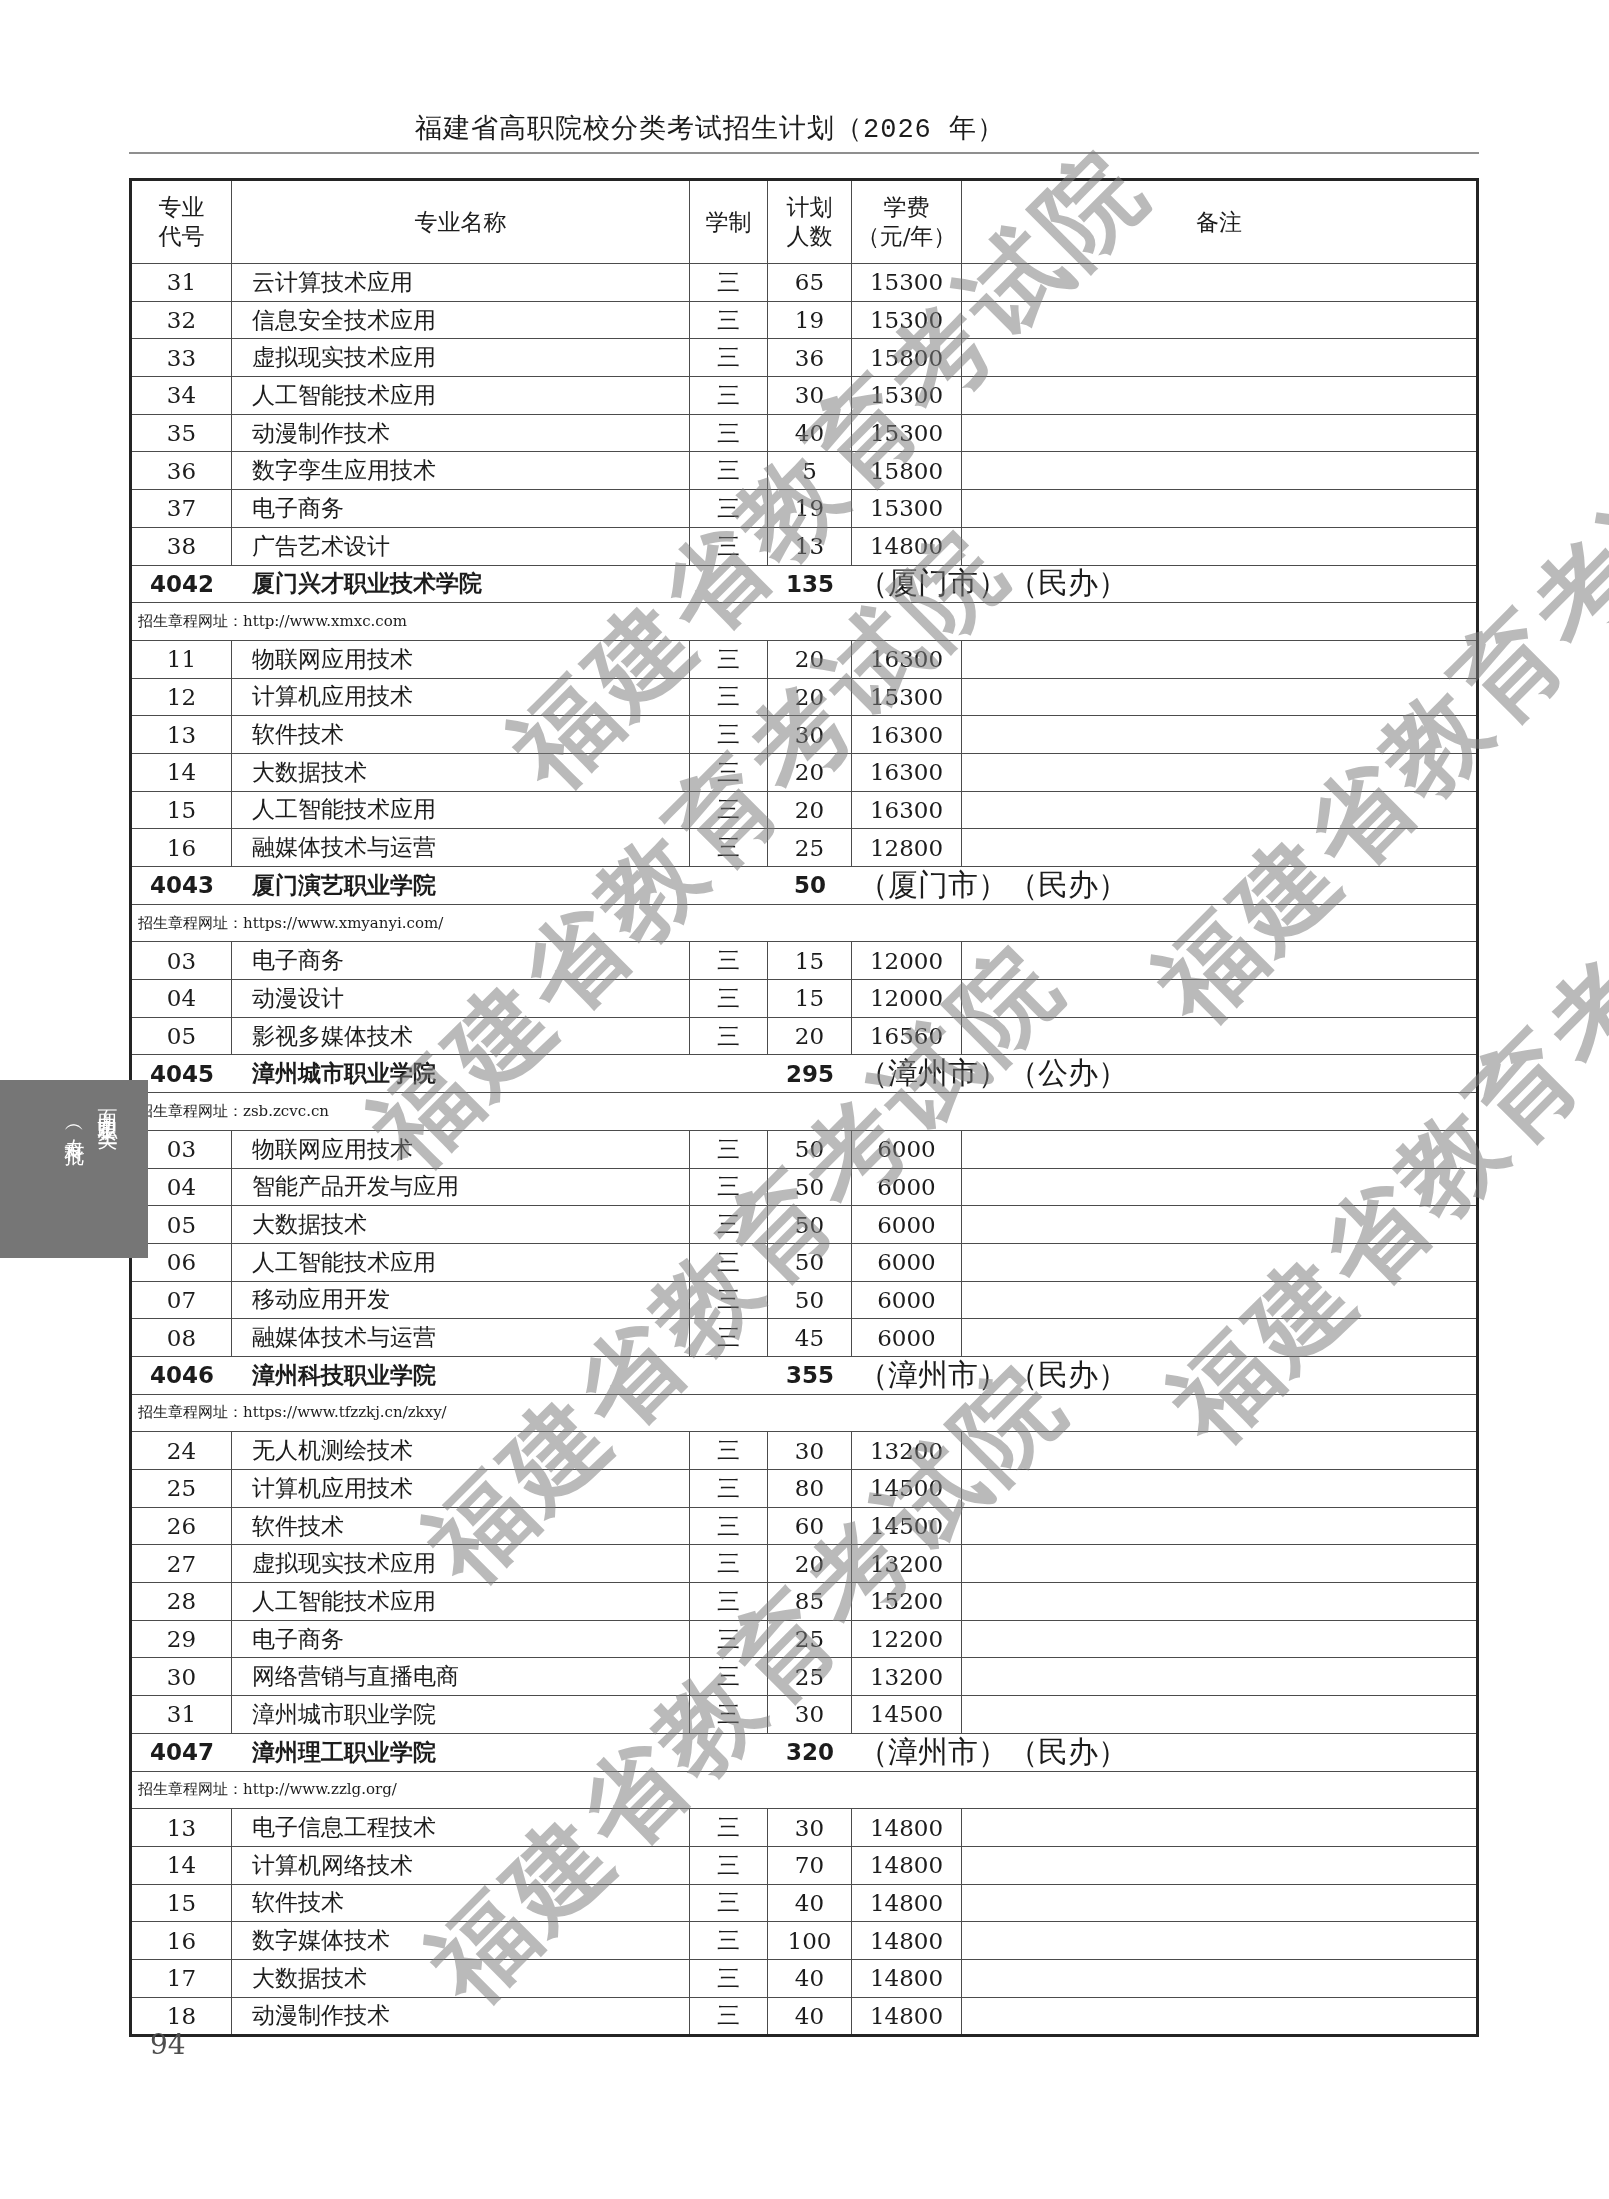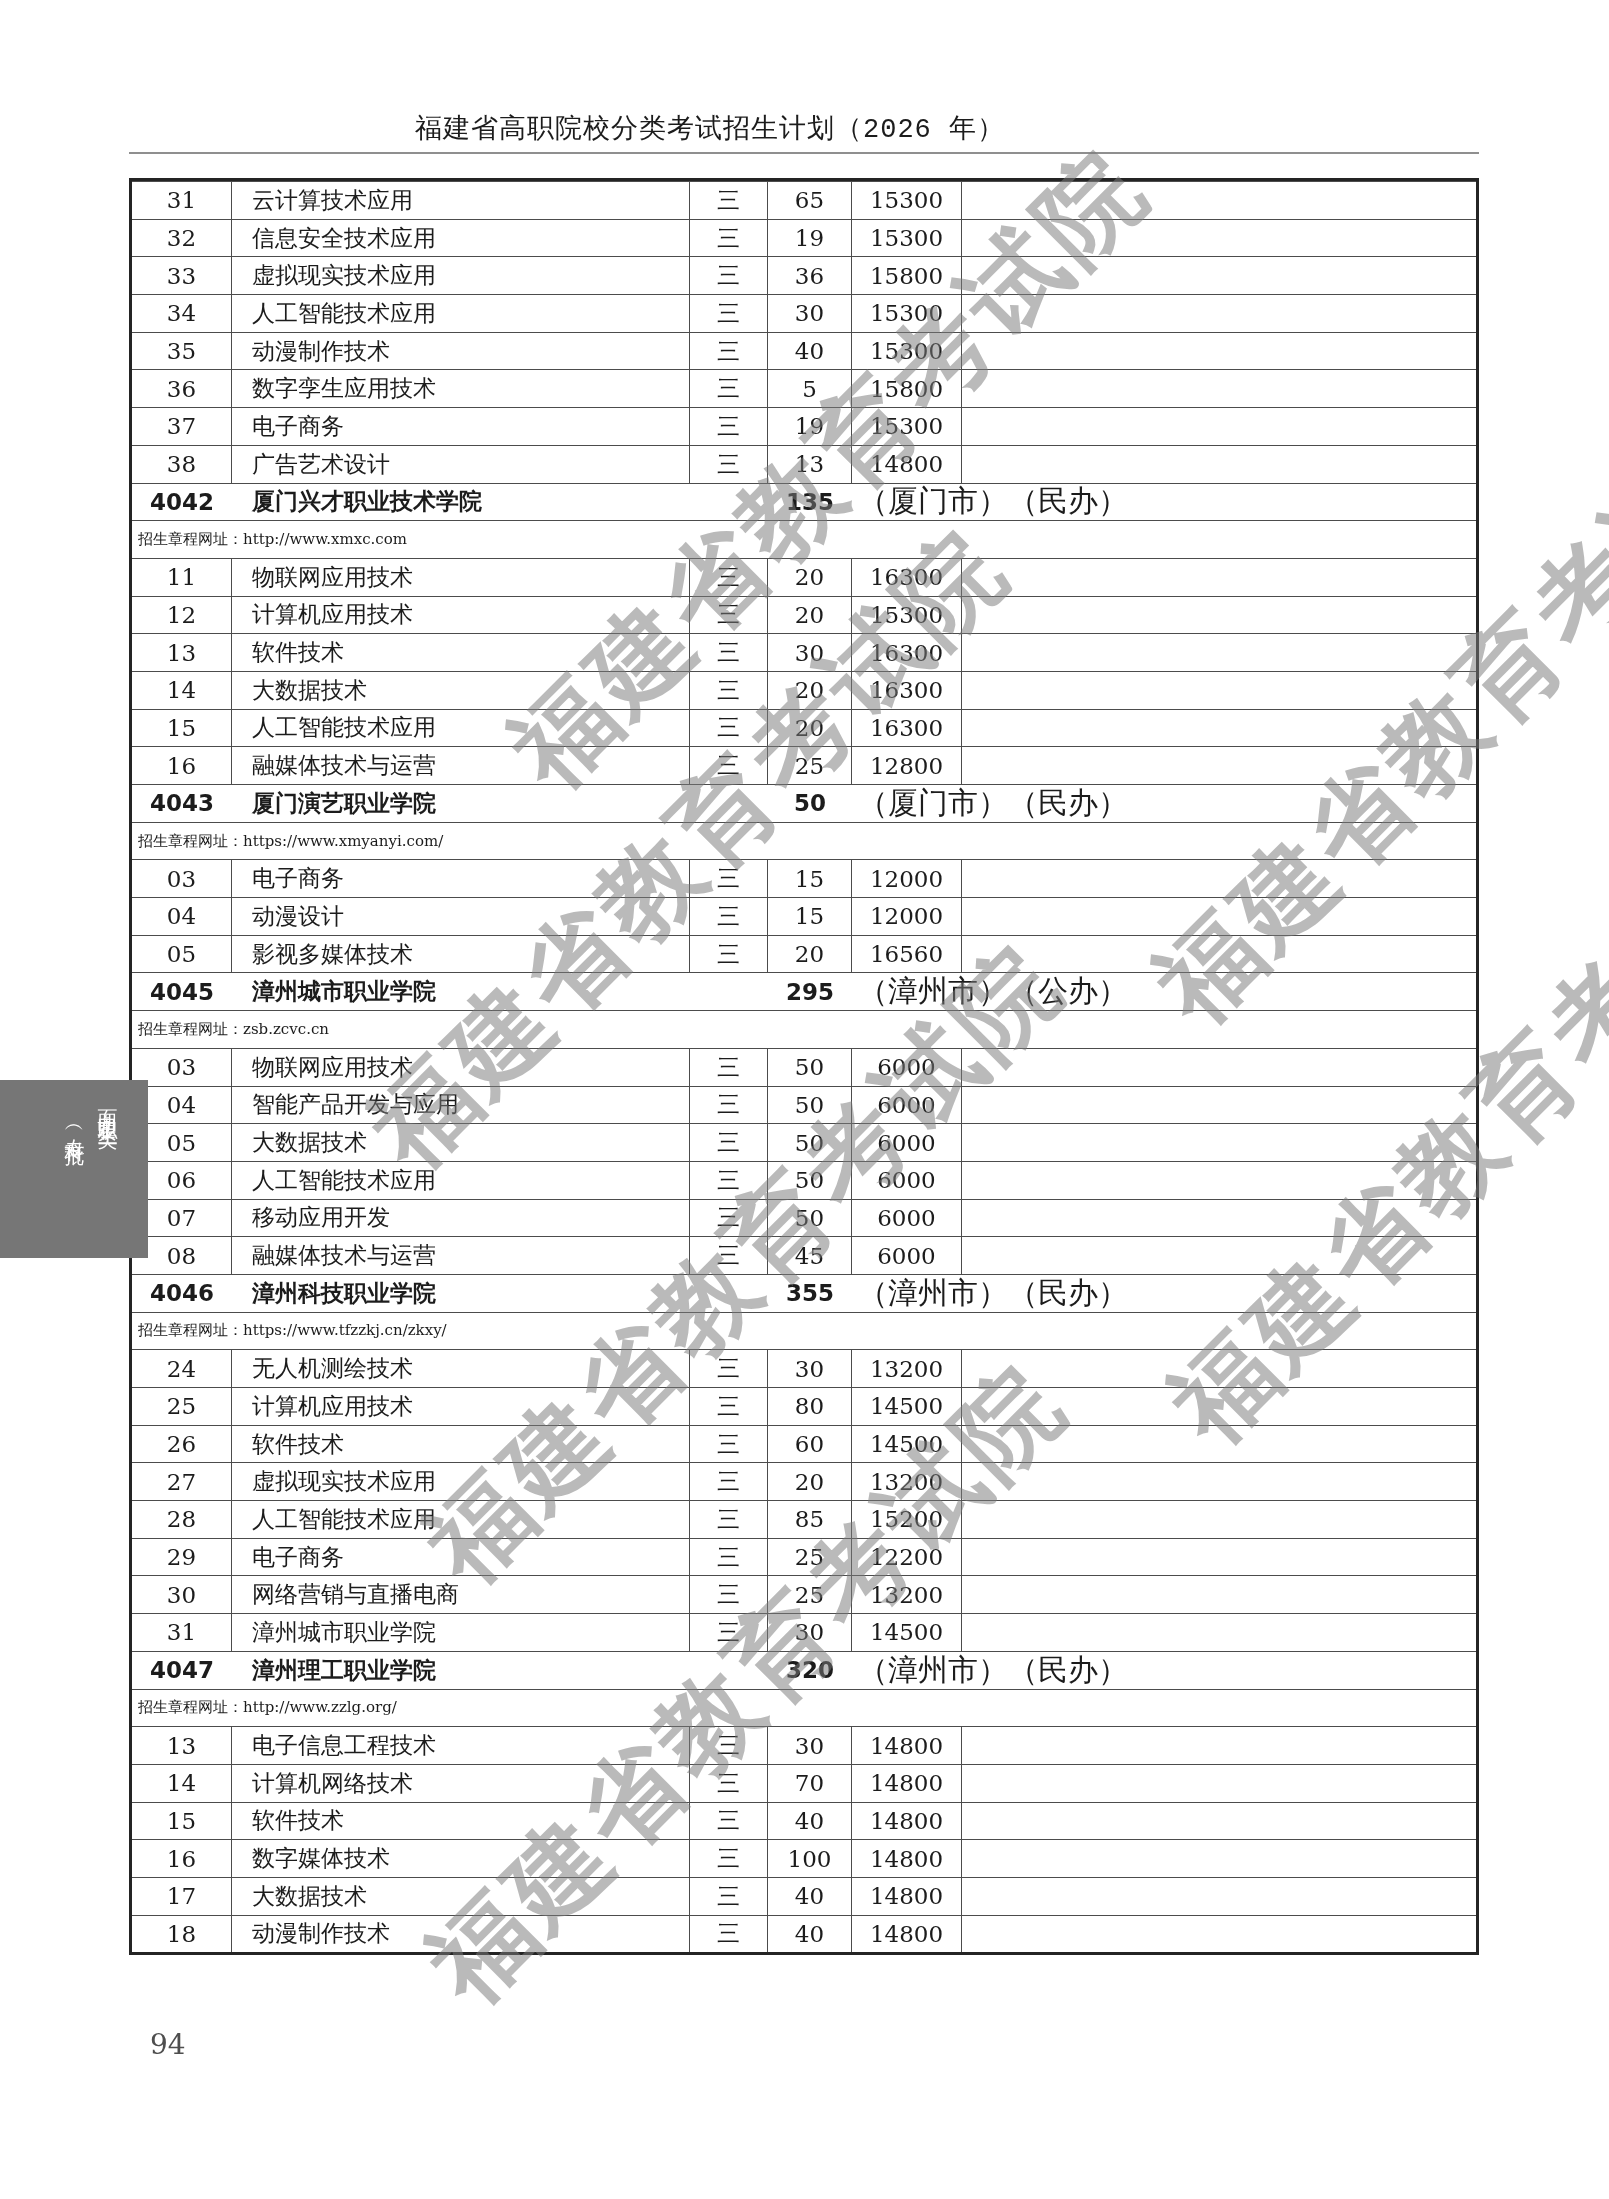--- a/index.html
+++ b/index.html
@@ -54,20 +54,43 @@
 </style>
 </head>
 <body>
 
 <div class="page">
 
   <div class="doc-title">福建省高职院校分类考试招生计划（2026 年）</div>
   <div class="title-rule"></div>
 
   <div class="table">
+    <div class="row header-row">
+      <div class="cell hdr vline">
+        <span>专业</span>
+        <span>代号</span>
+      </div>
+      <div class="cell hdr vline">
+        <span>专业名称</span>
+      </div>
+      <div class="cell hdr vline">
+        <span>学制</span>
+      </div>
+      <div class="cell hdr vline">
+        <span>计划</span>
+        <span>人数</span>
+      </div>
+      <div class="cell hdr vline">
+        <span>学费</span>
+        <span>（元/年）</span>
+      </div>
+      <div class="cell hdr">
+        <span>备注</span>
+      </div>
+    </div>
     <div>
         <div class="row program">
       <div class="cell vline">31</div>
       <div class="cell vline c-name-left">云计算技术应用</div>
       <div class="cell vline c-dur">三</div>
       <div class="cell vline">65</div>
       <div class="cell vline">15300</div>
       <div class="cell"></div>
     </div>
         <div class="row program">

